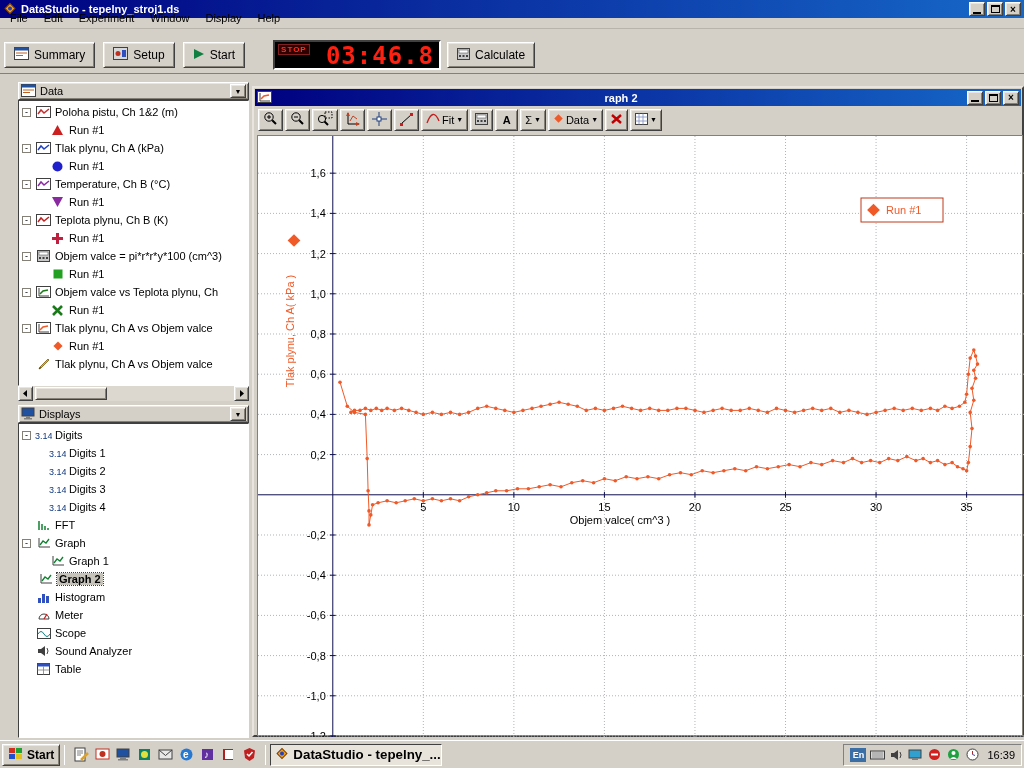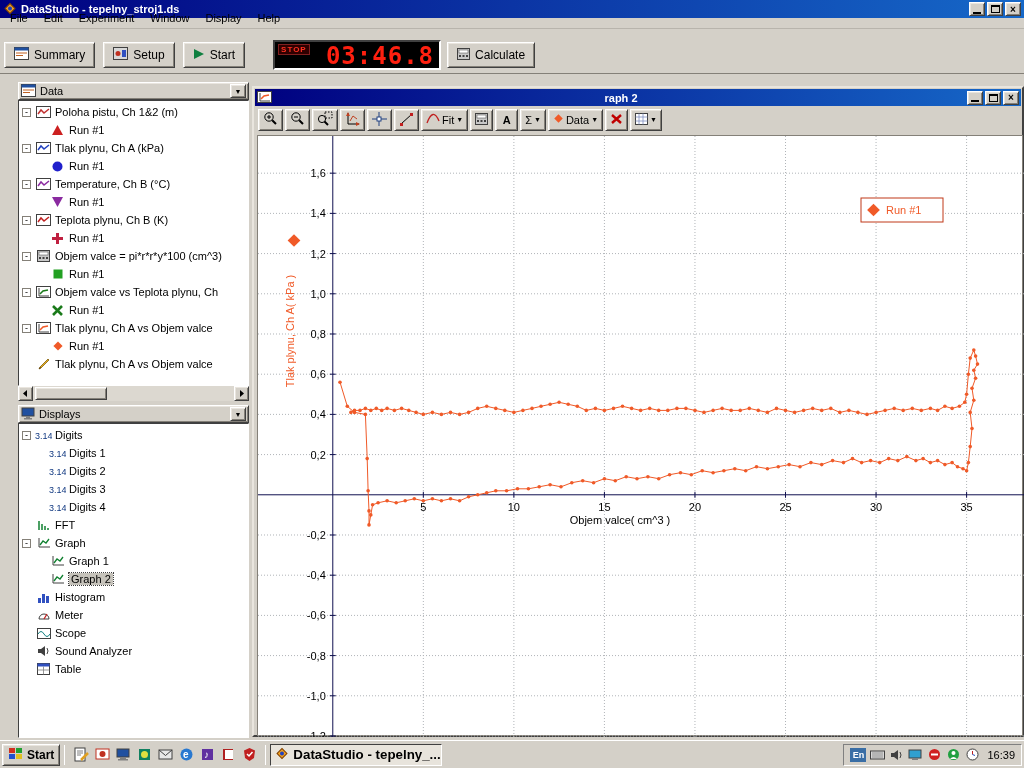--- a/index.html
+++ b/index.html
@@ -419,21 +419,21 @@
         </div>
         <div class="trow" style="padding-left: 30px;">
           <span class="ticon">
             <svg width="14" height="12">
               <path d="M2,1 V10 H13" stroke="#404040" fill="none"></path>
               <polyline points="3,8 6,4 9,6 12,2" stroke="#108030" fill="none" stroke-width="1.3"></polyline>
             </svg>
           </span>
           <span class="tlabel">Graph 1</span>
         </div>
-        <div class="trow" style="padding-left: 30px;">
+        <div class="trow" style="padding-left: 18px; font-weight: bold;">
           <span class="ticon">
             <svg width="14" height="12">
               <path d="M2,1 V10 H13" stroke="#404040" fill="none"></path>
               <polyline points="3,8 6,4 9,6 12,2" stroke="#108030" fill="none" stroke-width="1.3"></polyline>
             </svg>
           </span>
           <span class="tlabel sel">Graph 2</span>
         </div>
         <div class="trow" style="padding-left: 3px;">
           <span class="exp-blank"></span>

